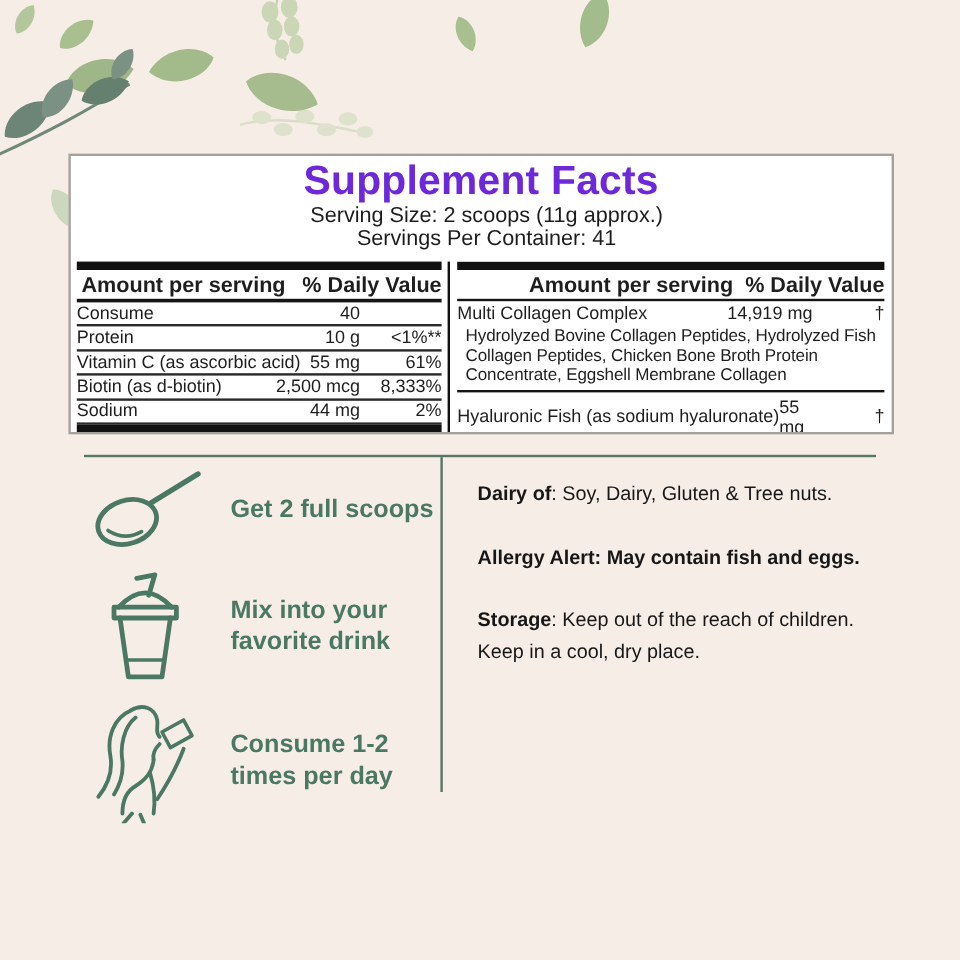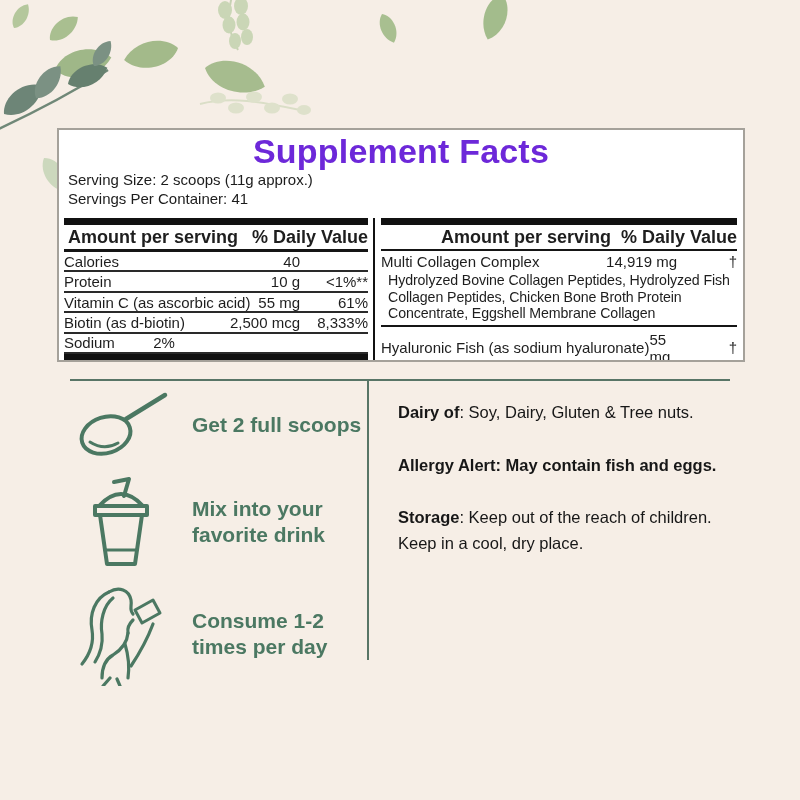--- a/index.html
+++ b/index.html
@@ -13,21 +13,21 @@
 
   
   .panel{
     position:absolute;left:57px;top:128px;width:688px;height:234px;
     background:#ffffff;border:2px solid #a5a19a;box-sizing:border-box;
   }
   .sf-title{
     text-align:center;font-size:34px;font-weight:bold;color:#6d28d9;
     padding-top:3px;line-height:1.1;letter-spacing:.2px;
   }
-  .serv{font-size:15px;line-height:19px;padding-left:9px;color:#1c1c1c;}
+  .serv{font-size:18px;line-height:19px;padding-left:9px;color:#1c1c1c;text-align:center;}
   .tables{
     position:absolute;left:0;right:0;top:88px;bottom:0;
     display:flex;align-items:stretch;
   }
   .ltable{width:314px;display:flex;flex-direction:column;padding:0 5px;box-sizing:border-box;}
   .vdiv{width:2px;background:#111;}
   .rtable{flex:1;display:flex;flex-direction:column;padding:0 6px;box-sizing:border-box;overflow:hidden;}
   .bar{height:7px;background:#111;flex:none;}
   .bar2{height:6px;background:#111;flex:none;}
   .hline{height:3px;background:#151515;flex:none;}
@@ -112,41 +112,42 @@
 
     <div class="ltable">
       <div class="bar"></div>
       <div class="thead">
         <span>Amount per serving</span>
         <span>% Daily Value</span>
       </div>
       <div class="hline"></div>
 
       <div class="trow">
-        <span class="tname">Calories</span>
+        <span class="tname">Consume</span>
         <span class="tamt">40</span>
         <span class="tdv"></span>
       </div>
       <div class="trow">
         <span class="tname">Protein</span>
         <span class="tamt">10 g</span>
         <span class="tdv">&lt;1%**</span>
       </div>
       <div class="trow">
         <span class="tname">Vitamin C (as ascorbic acid)</span>
         <span class="tamt">55 mg</span>
         <span class="tdv">61%</span>
       </div>
       <div class="trow">
         <span class="tname">Biotin (as d-biotin)</span>
         <span class="tamt">2,500 mcg</span>
         <span class="tdv">8,333%</span>
       </div>
       <div class="trow">
         <span class="tname">Sodium</span>
+        <span class="tamt">44 mg</span>
         <span class="tdv">2%</span>
       </div>
       <div class="bar2"></div>
     </div>
 
     <div class="vdiv"></div>
 
     <div class="rtable">
       <div class="bar"></div>
       <div class="thead" style="gap:10px;">

